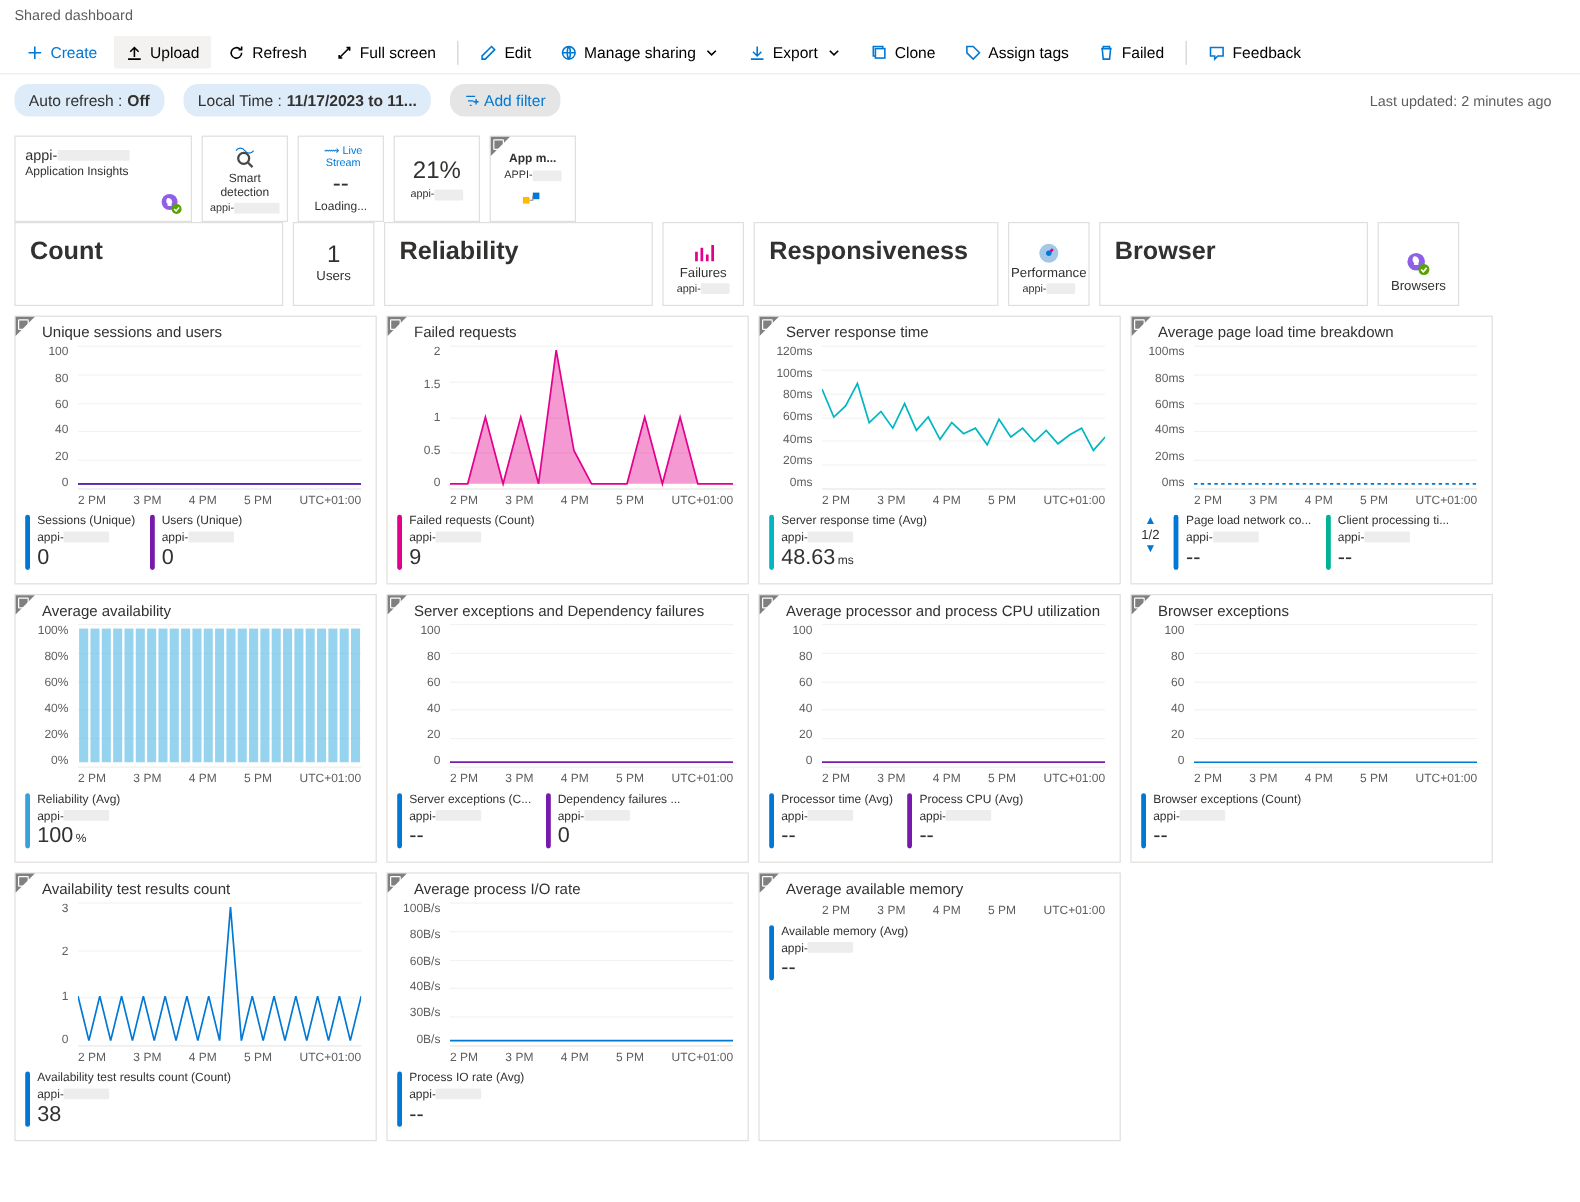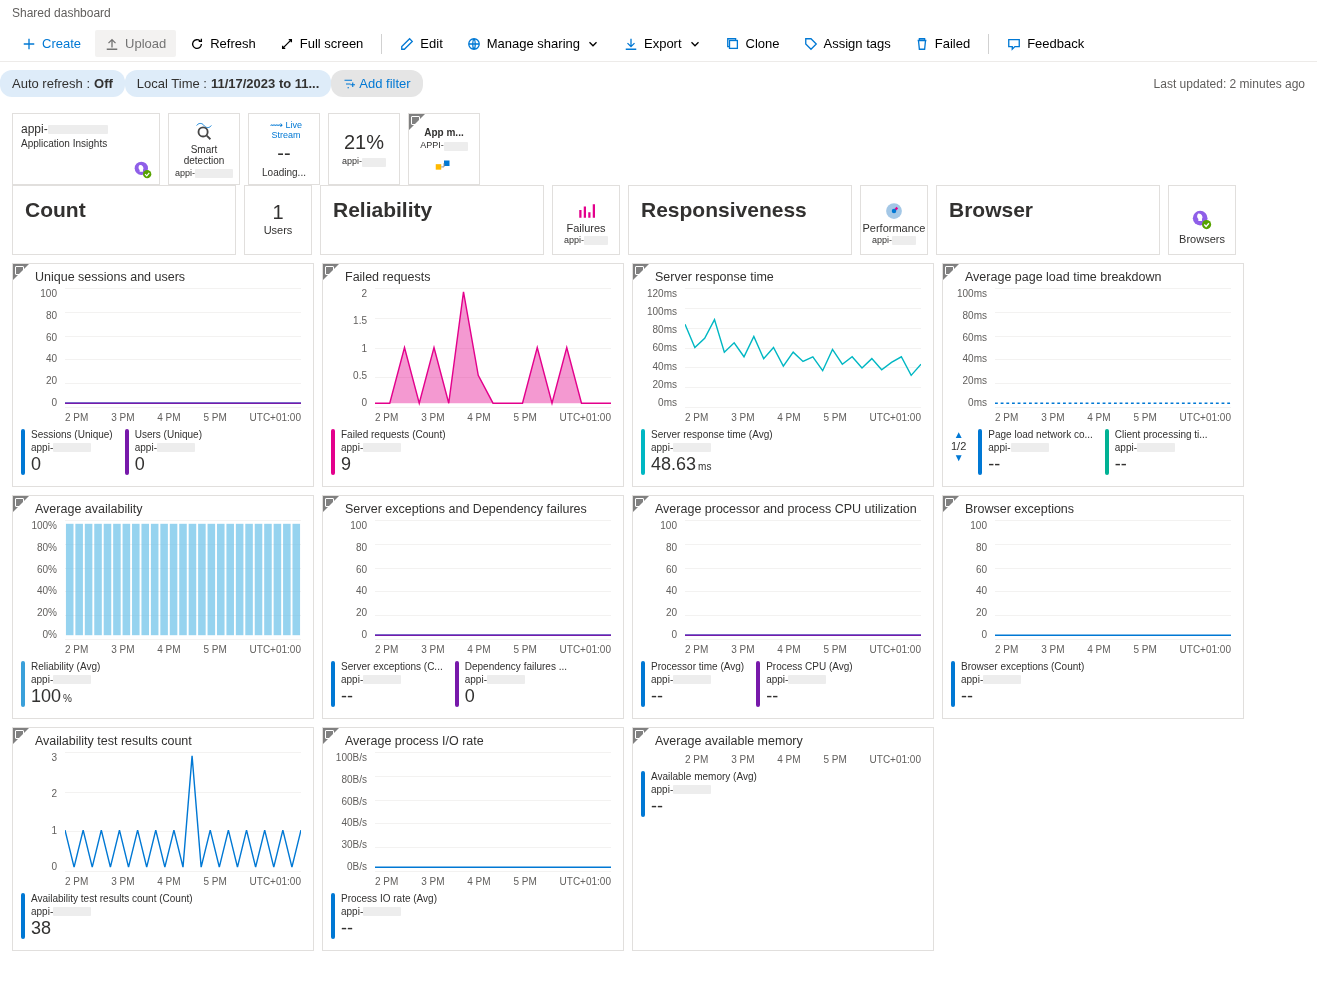--- a/index.html
+++ b/index.html
@@ -3,21 +3,21 @@
 <meta charset="utf-8">
 <style>
   * { box-sizing: border-box; margin: 0; padding: 0; }
   body { font-family: "Segoe UI", sans-serif; font-size: 12px; background: #fff; color: #323130; width: 1317px; }
   .breadcrumb { padding: 6px 12px; color: #605e5c; font-size: 12px; }
   .toolbar { display: flex; align-items: center; gap: 4px; padding: 4px 12px; border-bottom: 1px solid #edebe9; }
   .tbtn { display: inline-flex; align-items: center; gap: 6px; padding: 6px 10px; border: none; background: none; cursor: pointer; font-size: 13px; border-radius: 2px; }
   .tbtn svg, .icon { width: 14px; height: 14px; fill: none; stroke: currentColor; stroke-width: 1.5; }
   .tbtn.highlight { background: #f3f2f1; }
   .sep { width: 1px; height: 20px; background: #d1d1d1; margin: 0 4px; }
-  .filterbar { display: flex; align-items: center; gap: 0; padding: 8px 0; justify-content: center; }
+  .filterbar { display: flex; align-items: center; gap: 16px; padding: 8px 12px; justify-content: center; }
   .pill { display: inline-flex; align-items: center; gap: 4px; background: #deecf9; padding: 6px 12px; border-radius: 12px; font-size: 13px; cursor: pointer; }
   .pill.light { background: #e5e5e5; }
   .lastupd { margin-left: auto; color: #605e5c; font-size: 12px; padding-right: 12px; }
   .grid { display: flex; flex-wrap: wrap; gap: 8px; padding: 8px 12px; }
   .tile { border: 1px solid #e1dfdd; background: #fff; position: relative; }
   .tile.small { width: 72px; height: 72px; }
   .tile.med { width: 148px; height: 72px; }
   .section-title-tile { border: 1px solid #e1dfdd; padding: 12px; font-size: 21px; font-weight: 600; }
   .aux-tile { border: 1px solid #e1dfdd; width: 68px; display: flex; flex-direction: column; align-items: center; justify-content: flex-end; padding: 6px 0 8px; font-size: 11px; line-height: 1.2; }
   .chart-tile { border: 1px solid #e1dfdd; width: 302px; height: 224px; position: relative; padding: 6px 8px; }
@@ -47,21 +47,21 @@
 
 <div class="breadcrumb">Shared dashboard</div>
 
 <div class="toolbar">
   <button class="tbtn" style="color:#0078d4">
       <svg viewBox="0 0 16 16">
         <path d="M8 2v12M2 8h12"></path>
       </svg>
       <span>Create</span>
     </button>
-  <button class="tbtn highlight" style="color:#737373">
+  <button class="tbtn highlight" style="color:#000000">
       <svg viewBox="0 0 16 16">
         <path d="M8 12V3M4 7l4-4 4 4M2 14h12"></path>
       </svg>
       <span>Upload</span>
     </button>
   <button class="tbtn">
       <svg viewBox="0 0 16 16">
         <path d="M13 8a5 5 0 11-1.5-3.5M13 2v3h-3"></path>
       </svg>
       <span>Refresh</span>
@@ -196,21 +196,21 @@
     <div class="section-title-tile" style="width:224px;height:70px">Reliability</div>
     <div class="aux-tile" style="height:70px">
       <svg viewBox="0 0 16 16" style="width:18px;height:18px;margin-bottom:2px">
           <path d="M3 14V7M7 14V4M11 14V9M15 14V2" stroke="#e3008c" stroke-width="2" fill="none"></path>
         </svg>
       <div>Failures</div>
         <div style="font-size:9px"><span>appi-</span><span class="redact" style="width:24px"></span></div>
     </div>
   </div>
   <div style="display:flex;gap:8px">
-    <div class="section-title-tile" style="width:224px;height:70px">Responsiveness</div>
+    <div class="section-title-tile" style="width:204px;height:70px">Responsiveness</div>
     <div class="aux-tile" style="height:70px">
       <svg viewBox="0 0 16 16" style="width:18px;height:18px;margin-bottom:2px">
           <circle cx="8" cy="8" r="7" fill="#a3c7e6"></circle>
           <path d="M8 8l3-3" stroke="#e3008c" stroke-width="2"></path>
           <circle cx="8" cy="8" r="2" fill="#0078d4"></circle>
         </svg>
       <div>Performance</div>
         <div style="font-size:9px"><span>appi-</span><span class="redact" style="width:24px"></span></div>
     </div>
   </div>

